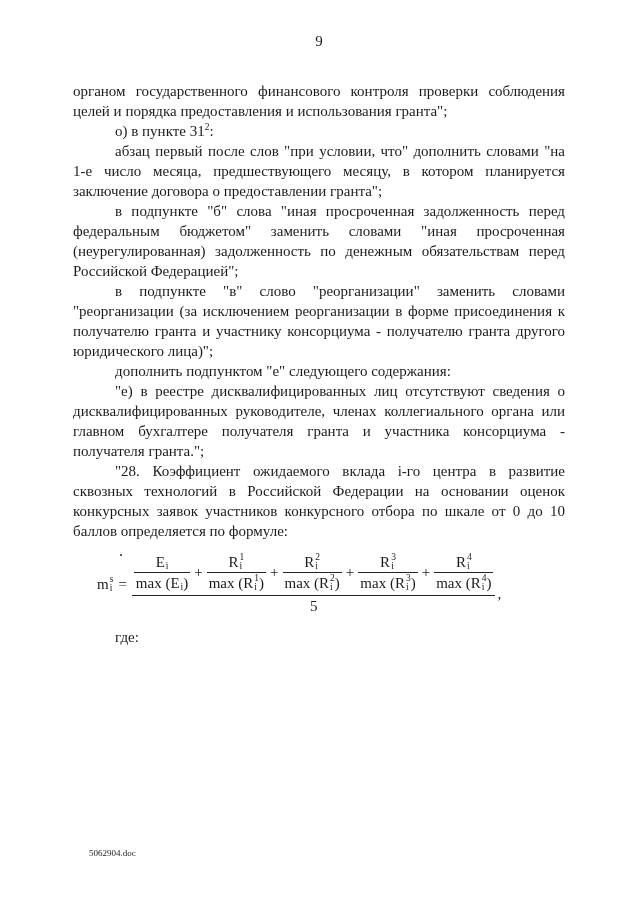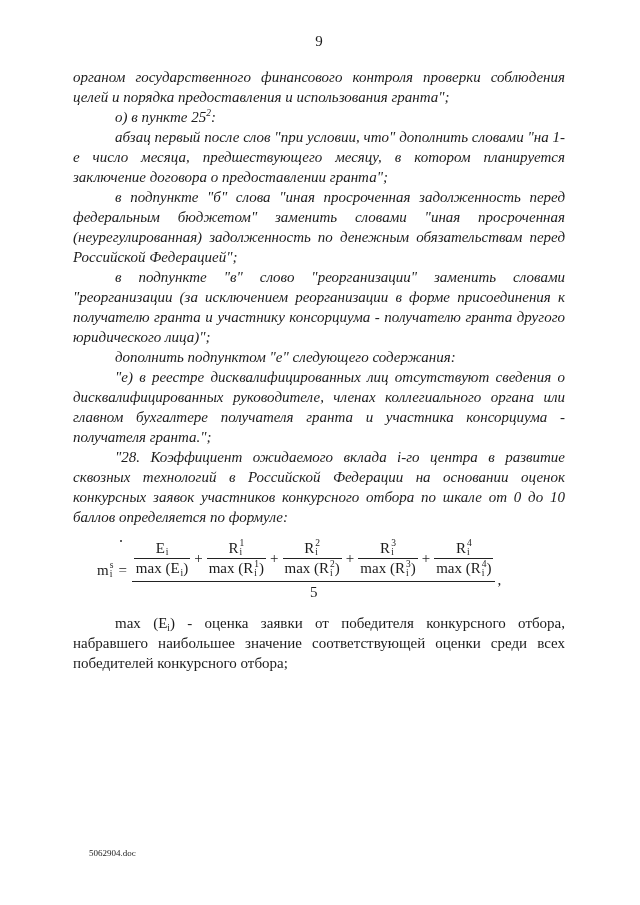--- a/index.html
+++ b/index.html
@@ -17,21 +17,21 @@
     left: 73px;
     top: 0;
     width: 492px;
   }
   .page-number {
     margin-top: 31px;
     text-align: center;
     font-size: 15px;
     line-height: 20px;
   }
-  .paras-top { margin-top: 16px; font-style: italic; }
+  .paras-top { margin-top: 30px; }
   .para {
     margin: 0;
     font-size: 15px;
     line-height: 20px;
     text-align: justify;
     text-indent: 0;
   }
   .para.indent { text-indent: 42px; }
   .para sup { font-size: 9.5px; line-height: 0; vertical-align: 6px; }
   .para sub { font-size: 9.5px; line-height: 0; vertical-align: -3px; }
@@ -73,20 +73,21 @@
     display: flex;
     align-items: center;
     border-bottom: 1.4px solid #222;
     padding: 0 2px 3px 2px;
   }
   .bigden { padding-top: 2px; }
   .term { display: inline-flex; flex-direction: column; align-items: center; }
   .tnum { display: inline-flex; align-items: center; padding: 0 4px 1px 4px; }
   .tden {
     display: inline-flex;
+    align-items: center;
     border-top: 1.3px solid #222;
     padding: 1px 2px 0 2px;
   }
   .plus { margin: 0 4px; }
   .trailing { align-self: center; transform: translateY(10px); margin-left: 2px; }
 
   .footer {
     position: absolute;
     left: 77px;
     top: 848px;
@@ -97,21 +98,21 @@
 </style>
 </head>
 <body>
 
 <div class="content">
 
   <div class="page-number">9</div>
 
   <div class="paras-top">
       <p class="para"><span>органом государственного финансового контроля проверки соблюдения целей и порядка предоставления и использования гранта";</span></p>
-      <p class="para indent"><span>о) в пункте 25</span><sup>2</sup><span>:</span></p>
+      <p class="para indent"><span>о) в пункте 31</span><sup>2</sup><span>:</span></p>
       <p class="para indent"><span>абзац первый после слов "при условии, что" дополнить словами "на 1-е число месяца, предшествующего месяцу, в котором планируется заключение договора о предоставлении гранта";</span></p>
       <p class="para indent"><span>в подпункте "б" слова "иная просроченная задолженность перед федеральным бюджетом" заменить словами "иная просроченная (неурегулированная) задолженность по денежным обязательствам перед Российской Федерацией";</span></p>
       <p class="para indent"><span>в подпункте "в" слово "реорганизации" заменить словами "реорганизации (за исключением реорганизации в форме присоединения к получателю гранта и участнику консорциума - получателю гранта другого юридического лица)";</span></p>
       <p class="para indent"><span>дополнить подпунктом "е" следующего содержания:</span></p>
       <p class="para indent"><span>"е) в реестре дисквалифицированных лиц отсутствуют сведения о дисквалифицированных руководителе, членах коллегиального органа или главном бухгалтере получателя гранта и участника консорциума - получателя гранта.";</span></p>
       <p class="para indent"><span>"28. Коэффициент ожидаемого вклада i-го центра в развитие сквозных технологий в Российской Федерации на основании оценок конкурсных заявок участников конкурсного отбора по шкале от 0 до 10 баллов определяется по формуле:</span></p>
     </div>
 
   <div class="formula-block">
     <span class="scan-speck"></span>
@@ -221,18 +222,18 @@
               </span>
             </span>
           </span>
         <span class="bigden">5</span>
       </span>
       <span class="trailing">,</span>
     </div>
   </div>
 
   <div>
-      <p class="para indent"><span>max (E</span><sub>i</sub><span>) - оценка заявки от победителя конкурсного отбора, набравшего наибольшее значение соответствующей оценки среди всех победителей конкурсного отбора;</span></p>
+      <p class="para indent"><span>где:</span></p>
     </div>
 
 </div>
 
 <div class="footer">5062904.doc</div>
 
 </body></html>

